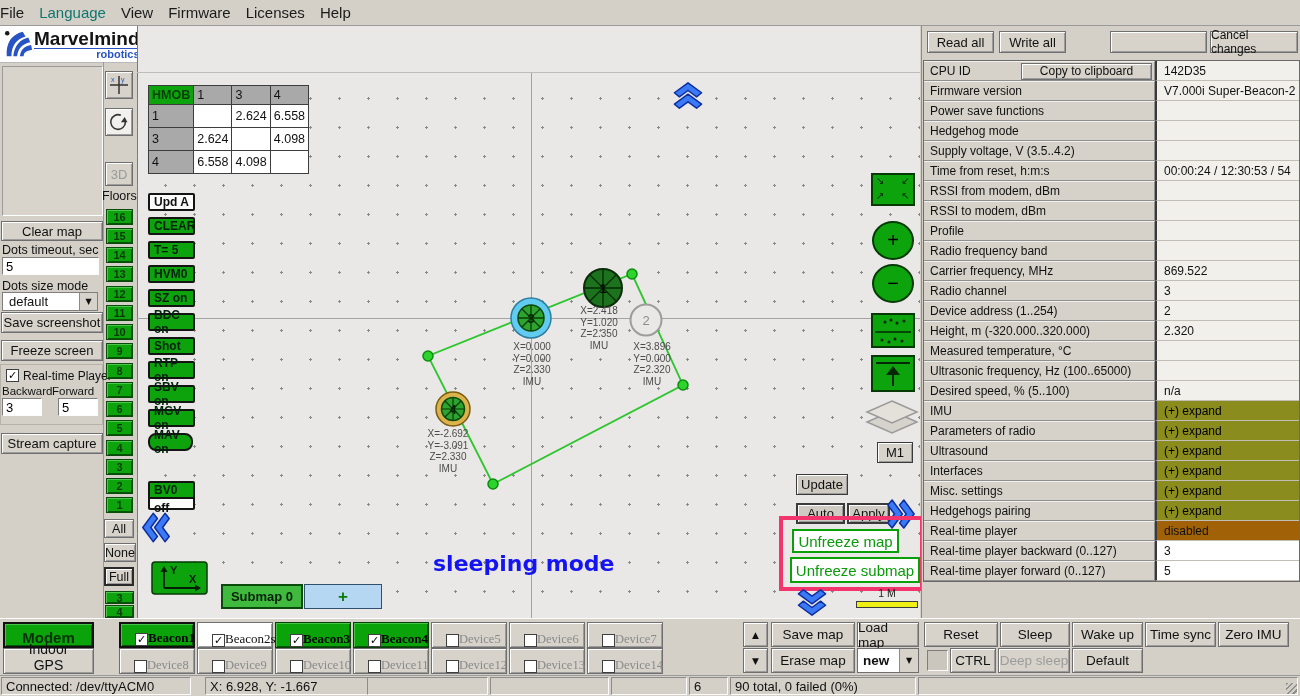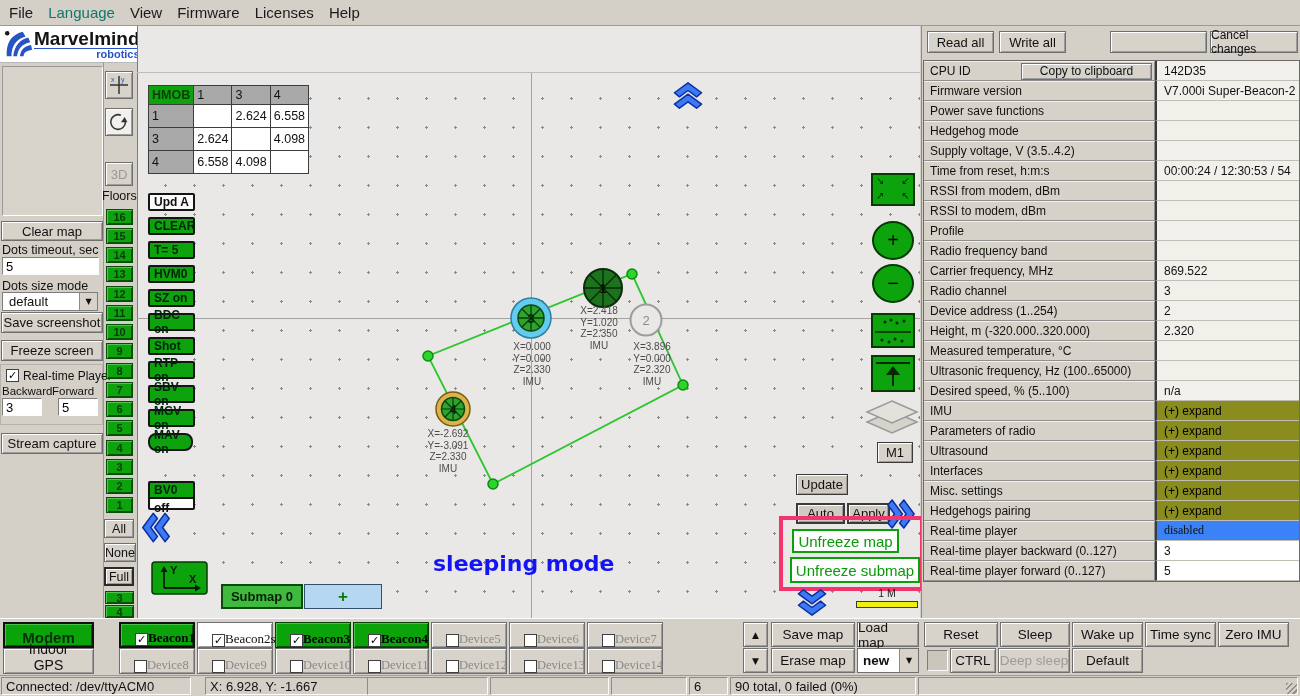--- a/index.html
+++ b/index.html
@@ -23,21 +23,21 @@
         padding-left:4px;box-sizing:border-box;}
   .floorbtn{position:absolute;background:#0da30d;border:1px solid #0a4a0a;
         box-shadow:inset 1px 1px 0 #4fc44f, inset -1px -1px 0 #075407;
         color:#0a3a0a;font-weight:bold;font-size:11px;display:flex;align-items:center;justify-content:center;
         box-sizing:border-box;}
   .cell{position:absolute;background:#d4d0c8;border:1px solid #8c8c8c;border-bottom-color:#fcfcfc;border-right-color:#fcfcfc;
         box-sizing:border-box;display:flex;align-items:center;padding-left:4px;font-size:13px;white-space:nowrap;overflow:hidden;}
   .cb{background:#fff;border:1px solid #3f3f3f;width:13px;height:13px;box-sizing:border-box;
       display:flex;align-items:center;justify-content:center;font-size:11px;color:#000;flex:none;}
   .menubar{position:absolute;left:0;top:0;width:1300px;height:26px;background:#d4d0c8;
-      border-bottom:1px solid #9a9a9a;display:flex;align-items:center;gap:15px;padding-left:9px;box-sizing:border-box;}
+      border-bottom:1px solid #9a9a9a;display:flex;align-items:center;gap:15px;box-sizing:border-box;}
   .menu-item{font-size:15px;color:#1a1a1a;}
   .menu-item.disabled{color:#0f766e;text-align:right;}
   .tab{position:absolute;height:26px;box-sizing:border-box;display:flex;align-items:flex-end;
        border:1px solid #6f6f6f;box-shadow:inset 1px 1px 0 #ffffff, inset -1px -1px 0 #9c9c9c;
        background:#d7d3cb;padding:0 14px;}
   .tab .tlabel{flex:1;text-align:right;font-family:"Liberation Serif",serif;font-size:13px;}
   .tab.green{background:#0aa30a;box-shadow:inset 1px 1px 0 #49c249, inset -1px -1px 0 #065406;border-color:#064006;}
   .tab.green .tlabel{font-weight:bold;color:#000;}
   .tab.white{background:#ffffff;}
   .tab.gray .tlabel{color:#8a8a8a;font-size:12.5px;}
@@ -465,21 +465,21 @@
     <div class="rp-row">
         <div class="rp-label">Misc. settings</div>
         <div class="rp-val expand" style="border-left:2px solid #3a3a3a;">(+) expand</div>
       </div>
     <div class="rp-row">
         <div class="rp-label">Hedgehogs pairing</div>
         <div class="rp-val expand" style="border-left:2px solid #3a3a3a;">(+) expand</div>
       </div>
     <div class="rp-row">
         <div class="rp-label">Real-time player</div>
-        <div class="rp-val" style="border-left:2px solid #3a3a3a;background:#3b82f6;font-family:Liberation Serif, serif;">disabled</div>
+        <div class="rp-val" style="border-left:2px solid #3a3a3a;background:#a16207;">disabled</div>
       </div>
     <div class="rp-row">
         <div class="rp-label">Real-time player backward (0..127)</div>
         <div class="rp-val" style="border-left:2px solid #3a3a3a;background:#fff;">3</div>
       </div>
     <div class="rp-row">
         <div class="rp-label">Real-time player forward (0..127)</div>
         <div class="rp-val" style="border-left:2px solid #3a3a3a;background:#fff;">5</div>
       </div>
   </div>

